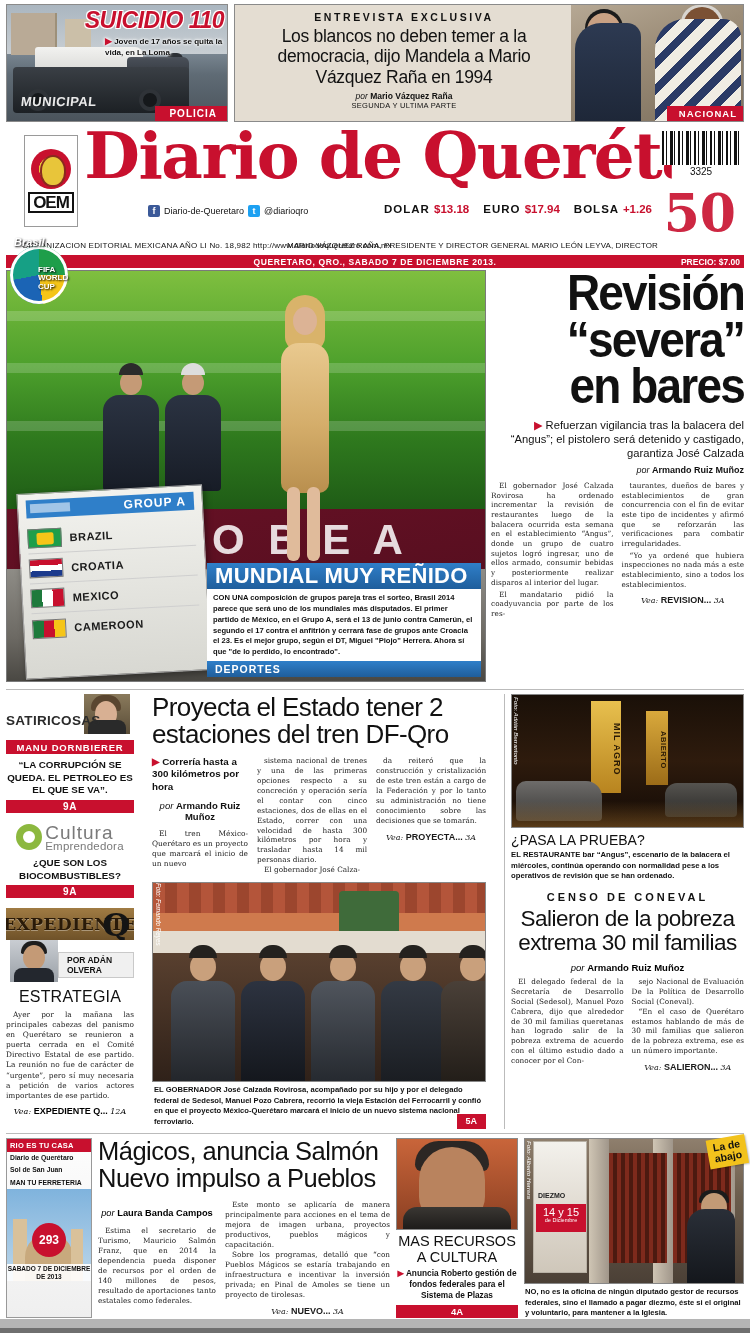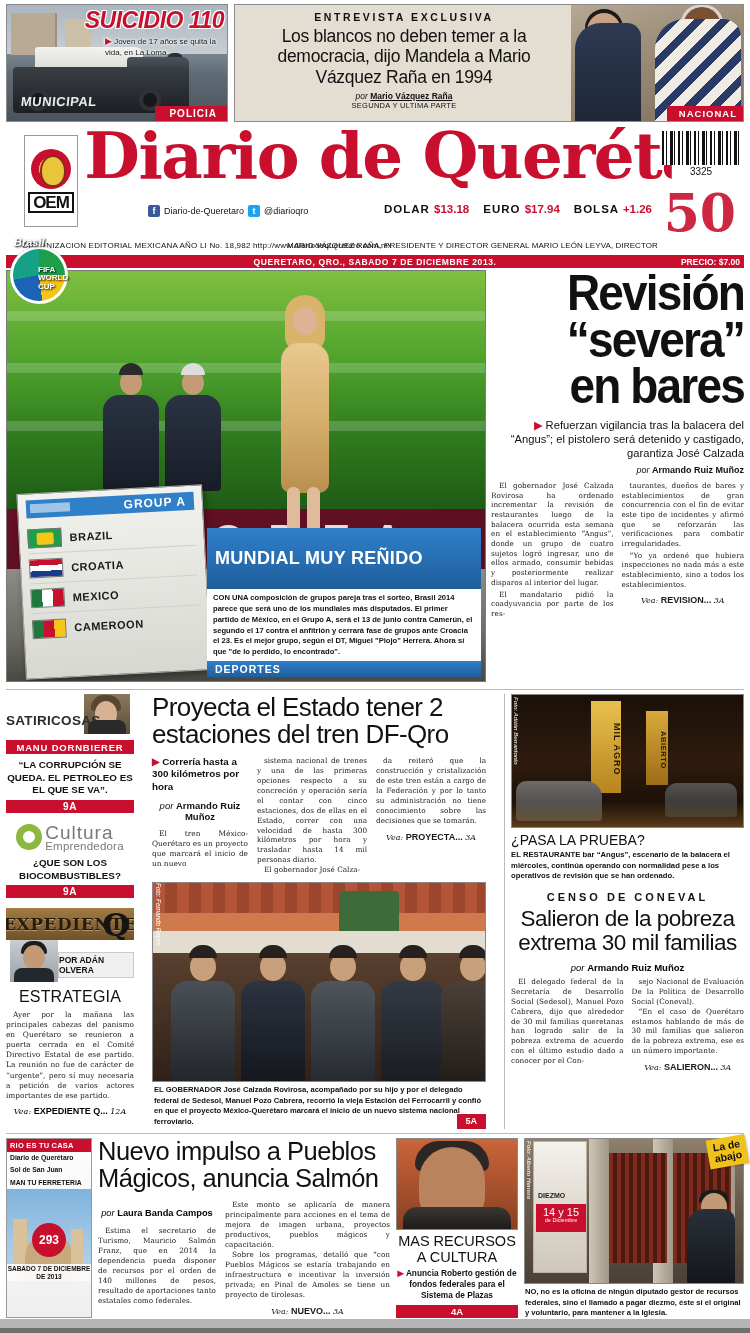--- a/index.html
+++ b/index.html
@@ -47,21 +47,21 @@
   }
   .tp-title {
     position:absolute; right:0; top:2px;
     color:#c8102e; font-size:23px; font-weight:bold; font-style:italic;
     letter-spacing:-.5px;
     text-shadow: 1px 1px 0 #fff, -1px -1px 0 #fff, 1px -1px 0 #fff, -1px 1px 0 #fff;
     padding-right:3px;
   }
   .tp-sub {
     position:absolute; right:4px; top:30px; width:118px;
-    font-size:8px; line-height:1.35; color:#111; font-weight:400;
+    font-size:8px; line-height:1.35; color:#111; font-weight:700;
     text-shadow: 0 0 2px #fff, 0 0 3px #fff, 0 0 4px #fff;
   }
   .tp-sub .bullet { color:#c8102e; font-size:9px; }
   .tp-tag {
     position:absolute; right:0; bottom:0; background:#c8102e; color:#fff;
     font-size:10px; font-weight:bold; letter-spacing:1px; padding:2px 10px 2px 14px;
   }
 
   .teaser-interview {
     position:relative; flex:1; height:118px; border:1px solid #8a8a8a;
@@ -69,21 +69,21 @@
   }
   .ti-text { flex:1; padding:6px 8px 4px 10px; text-align:center; }
   .ti-kicker {
     font-size:10.5px; font-weight:bold; letter-spacing:2.6px; color:#111; margin-bottom:3px;
   }
   .ti-head {
     font-size:17.5px; line-height:1.16; color:#111; font-weight:400;
     letter-spacing:-.3px;
   }
   .ti-by { font-size:8.5px; margin-top:4px; color:#111; }
-  .ti-by b { font-weight:bold;text-decoration:underline; }
+  .ti-by b { font-weight:bold; }
   .ti-part { font-size:7.5px; letter-spacing:.3px; color:#111; }
   .ti-photo {
     position:relative; width:172px; height:116px; overflow:hidden;
     background:linear-gradient(160deg,#b6a894 0%,#9c8d78 40%,#7d705e 100%);
   }
   .tiph-wall { position:absolute; inset:0; background:linear-gradient(180deg,#cfc3ae,#a59madapt); }
   .tiph-manL { position:absolute; left:4px; top:18px; width:66px; height:98px;
     background:linear-gradient(180deg,#2d3a52 0%,#1e2738 100%); border-radius:26px 14px 0 0; }
   .tiph-headL { position:absolute; left:16px; top:8px; width:34px; height:36px; border-radius:50%;
     background:#c9a183; }
@@ -248,21 +248,21 @@
   .fl-croatia { background:linear-gradient(180deg,#c8102e 33%,#fff 33% 66%,#1b3a8c 66%); }
   .fl-mexico { background:linear-gradient(90deg,#1e7a3c 33%,#fff 33% 66%,#c8102e 66%); }
   .fl-cameroon { background:linear-gradient(90deg,#1e7a3c 33%,#c8102e 33% 66%,#f5c518 66%); }
   .wc-cname { font-size:11px; font-weight:bold; color:#1b1b1b; letter-spacing:.5px; }
 
   .wc-caption {
     position:absolute; left:200px; bottom:4px; right:4px;
   }
   .wc-cap-title {
     background:linear-gradient(180deg,#2f7fc9,#1f5e9c); color:#fff;
-    font-size:18px; font-weight:bold; letter-spacing:.3px; padding:20px 8px;
+    font-size:22px; font-weight:bold; letter-spacing:.3px; padding:0 8px;
   }
   .wc-cap-body {
     background:#fff; color:#111; font-size:7.6px; line-height:1.42;
     padding:4px 6px 3px 6px; font-weight:bold;
   }
   .wc-deportes {
     background:linear-gradient(180deg,#2f7fc9,#1f5e9c); color:#fff;
     font-size:10.5px; font-weight:bold; letter-spacing:1px; padding:2px 8px;
   }
 
@@ -335,21 +335,21 @@
   .exp-author-row { position:relative; height:42px; }
   .exp-face {
     position:absolute; left:4px; top:0; width:48px; height:42px; overflow:hidden;
     background:linear-gradient(180deg,#c9cdd2,#9aa0a7);
   }
   .ef-head { position:absolute; left:13px; top:5px; width:22px; height:25px; border-radius:50%; background:#c49a76; }
   .ef-hair { position:absolute; left:11px; top:1px; width:26px; height:13px; border-radius:13px 13px 2px 2px; background:#1d1d1d; }
   .ef-body { position:absolute; left:4px; bottom:0; width:40px; height:14px; background:#23272e; border-radius:8px 8px 0 0;}
   .exp-byline {
     position:absolute; right:0; bottom:4px; width:76px; background:#f0f0f0;
-    border:1px solid #c9c9c9; font-size:8.5px; font-weight:bold; padding:2px 0; color:#111;
+    border:1px solid #c9c9c9; font-size:8.5px; font-weight:bold; padding:2px 8px; color:#111;
   }
   .rail-strat-title { font-size:16px; font-weight:400; color:#111; margin:6px 0 4px; letter-spacing:.2px;}
   .rail-body {
     font-family:"DejaVu Serif",serif; font-size:7.4px; line-height:1.36; text-align:justify; color:#1a1a1a;
   }
   .rail-body p { text-indent:7px; }
   .photo-credit {
     position:absolute; right:-1px; top:22px; font-size:6.5px; color:#333;
     writing-mode: vertical-rl; font-style:italic; letter-spacing:.3px;
   }
@@ -889,22 +889,22 @@
           <div class="promo-dome"></div>
           <div class="promo-tower2"></div>
           <div class="promo-badge">293</div>
           <div class="promo-date">SABADO 7 DE DICIEMBRE DE 2013</div>
         </div>
       </div>
     </div>
 
     <div class="bt-center">
       <div class="pueblos-head">
+        <div>Mágicos, anuncia Salmón</div>
         <div>Nuevo impulso a Pueblos</div>
-        <div>Mágicos, anuncia Salmón</div>
       </div>
       <div class="pueblos-cols">
         <div class="pc1">
           <div class="by">
             <i>por</i>
             <b>Laura Banda Campos</b>
           </div>
           <div class="para">
             <p>Estima el secretario de Turismo, Mauricio Salmón Franz, que en 2014 la dependencia pueda disponer de recursos por el orden de 140 millones de pesos, resultado de aportaciones tanto estatales como federales.</p>
           </div>

